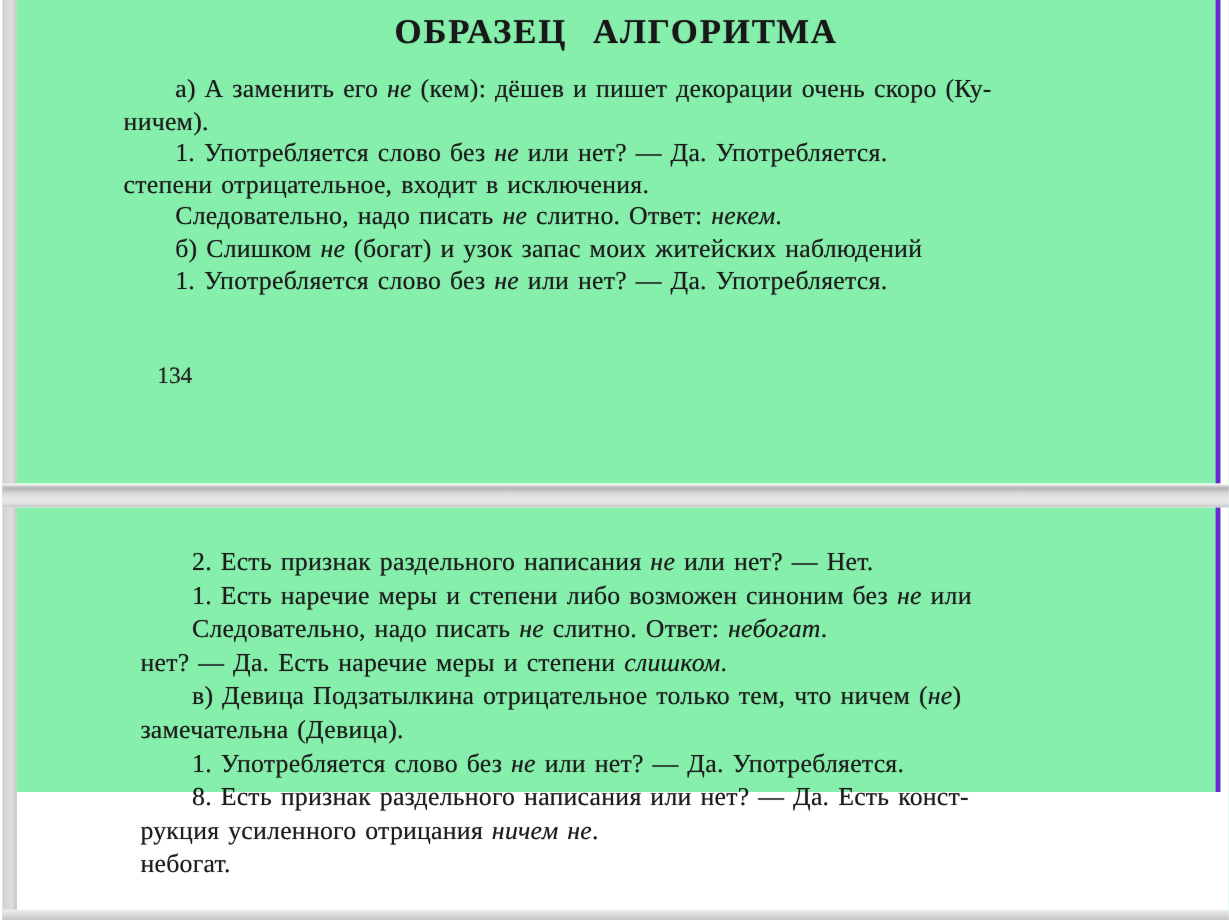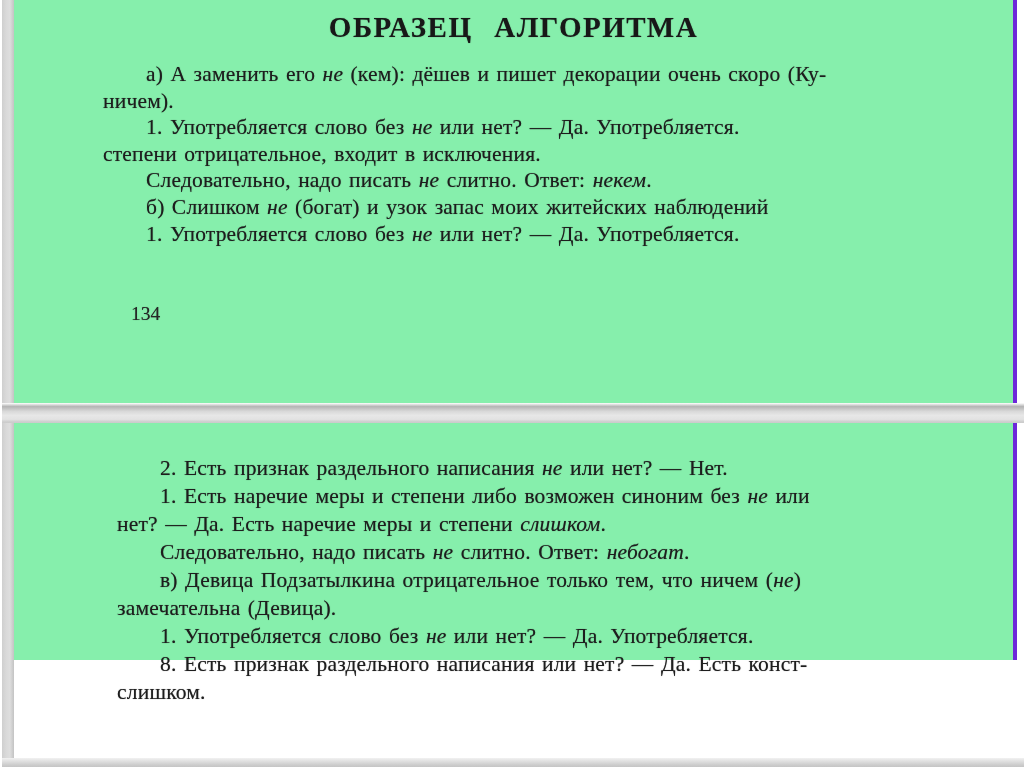--- a/index.html
+++ b/index.html
@@ -88,25 +88,26 @@
       </div>
     <div class="pagenum">134</div>
   </div>
 
   <div class="gap-band"></div>
 
   <div class="page page-2">
     <div class="textblock tb2">
         <p class="line indent"><span>2. Есть признак раздельного написания </span><span class="em">не</span><span> или нет? — Нет.</span></p>
         <p class="line indent"><span>1. Есть наречие меры и степени либо возможен синоним без </span><span class="em">не</span><span> или</span></p>
+        <p class="line indent"><span>Следовательно, надо писать </span><span class="em">не</span><span> слитно. Ответ: </span><span class="em">небогат</span><span>.</span></p>
         <p class="line"><span>нет? — Да. Есть наречие меры и степени </span><span class="em">слишком</span><span>.</span></p>
-        <p class="line indent"><span>Следовательно, надо писать </span><span class="em">не</span><span> слитно. Ответ: </span><span class="em">небогат</span><span>.</span></p>
         <p class="line indent"><span>в) Девица Подзатылкина отрицательное только тем, что ничем (</span><span class="em">не</span><span>)</span></p>
         <p class="line"><span>замечательна (Девица).</span></p>
         <p class="line indent"><span>1. Употребляется слово без </span><span class="em">не</span><span> или нет? — Да. Употребляется.</span></p>
         <p class="line indent"><span>8. Есть признак раздельного написания или нет? — Да. Есть конст-</span></p>
-        <p class="line"><span>слишком.</span></p>
+        <p class="line"><span>рукция усиленного отрицания </span><span class="em">ничем не</span><span>.</span></p>
+        <p class="line"><span>небогат.</span></p>
       </div>
   </div>
 
   <div class="bottom-band"></div>
 
 </div>
 
 </body></html>

